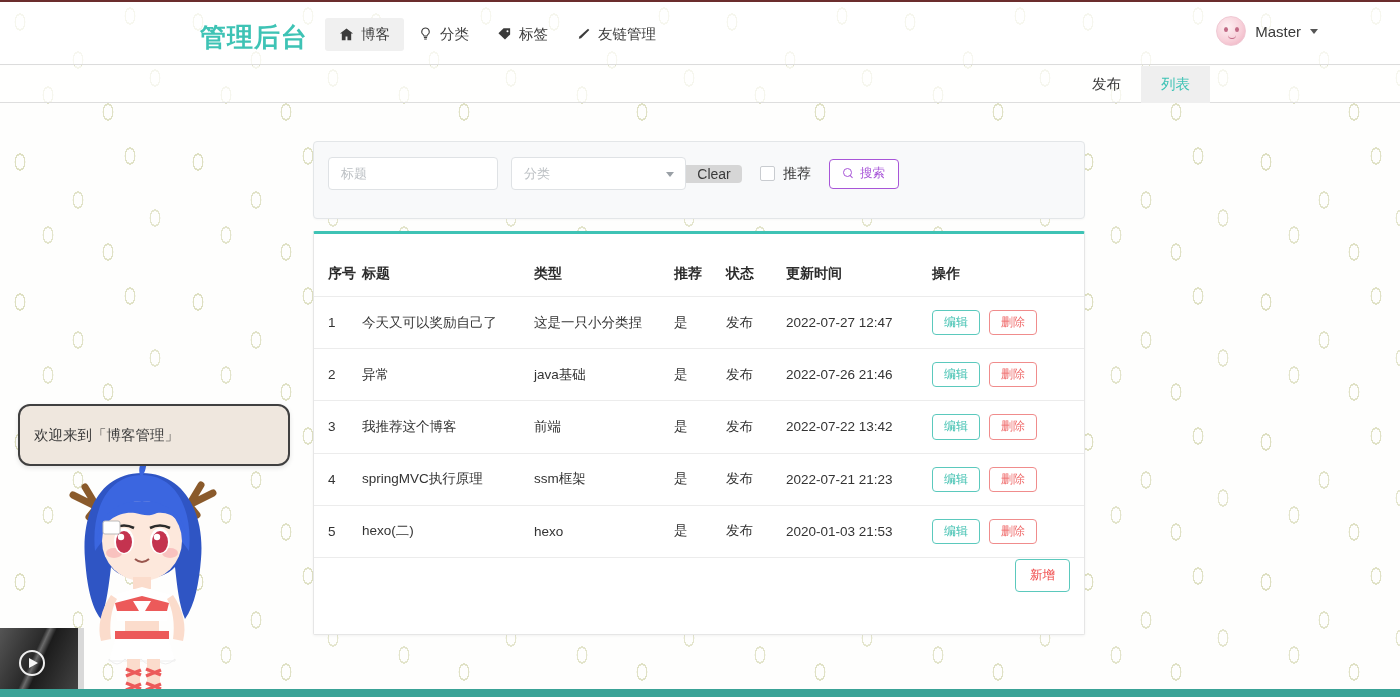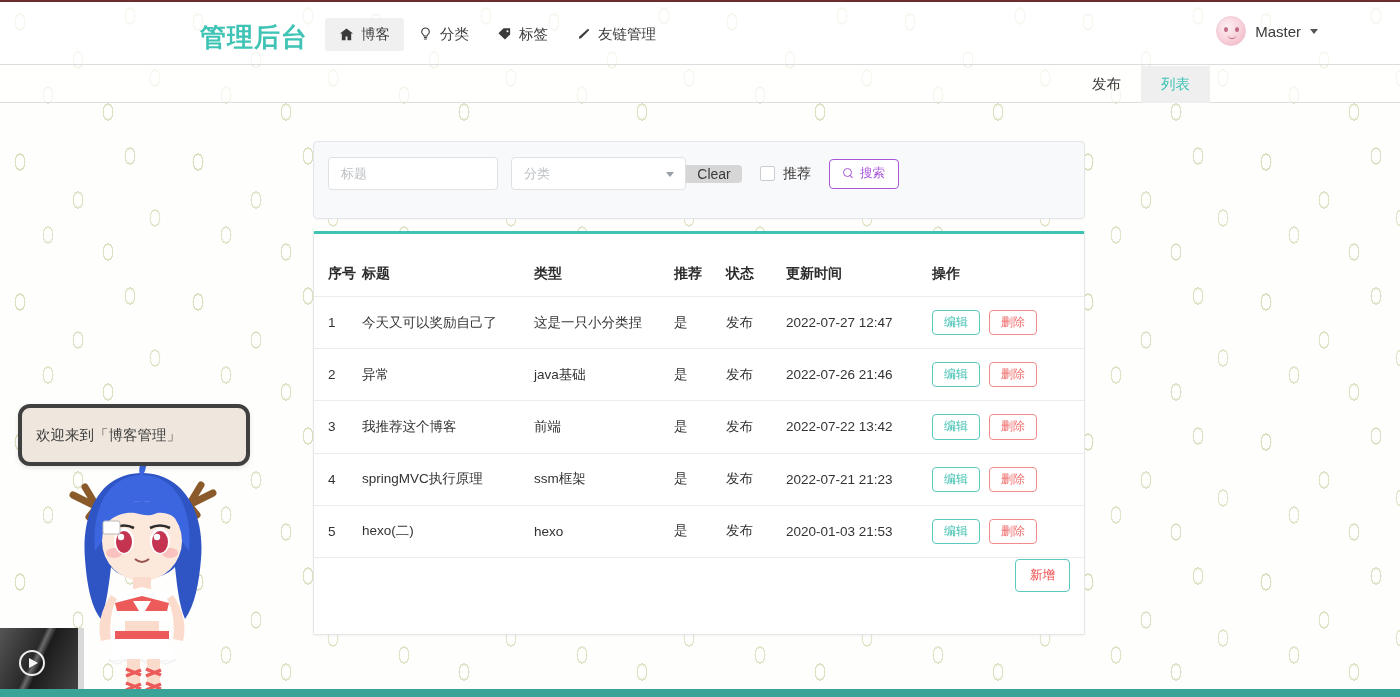--- a/index.html
+++ b/index.html
@@ -177,22 +177,22 @@
     background:#fff;
   }
   #add-btn {
     position:absolute; right: 14px; top: 1px;
     padding: 7px 14px; font-size: 12.5px; color:#ef4444;
     border:1px solid #5bc9bd; border-radius:4px; background:#fff;
     font-family:inherit; cursor:pointer;
   }
   
   #bubble {
-    position:absolute; left: 18px; top: 404px; width: 232px; min-height: 62px;
-    background:#efe7de; border:4px solid #404040; border-radius: 12px;
+    position:absolute; left: 18px; top: 404px; width: 272px; min-height: 62px;
+    background:#efe7de; border:2px solid #404040; border-radius: 12px;
     box-shadow: 0 2px 5px rgba(0,0,0,0.10); z-index: 30;
     display:flex; align-items:center; padding: 10px 14px;
   }
   #bubble-text { font-size: 14.5px; color:#3b3b3b; }
   #mascot {
     position:absolute; left: 45px; top: 455px; width: 195px; height: 242px; z-index: 28;
   }
   #player {
     position:absolute; left: 0; top: 628px; width: 78px; height: 69px;
     background:#1d1d1d; z-index: 34; overflow:hidden;

